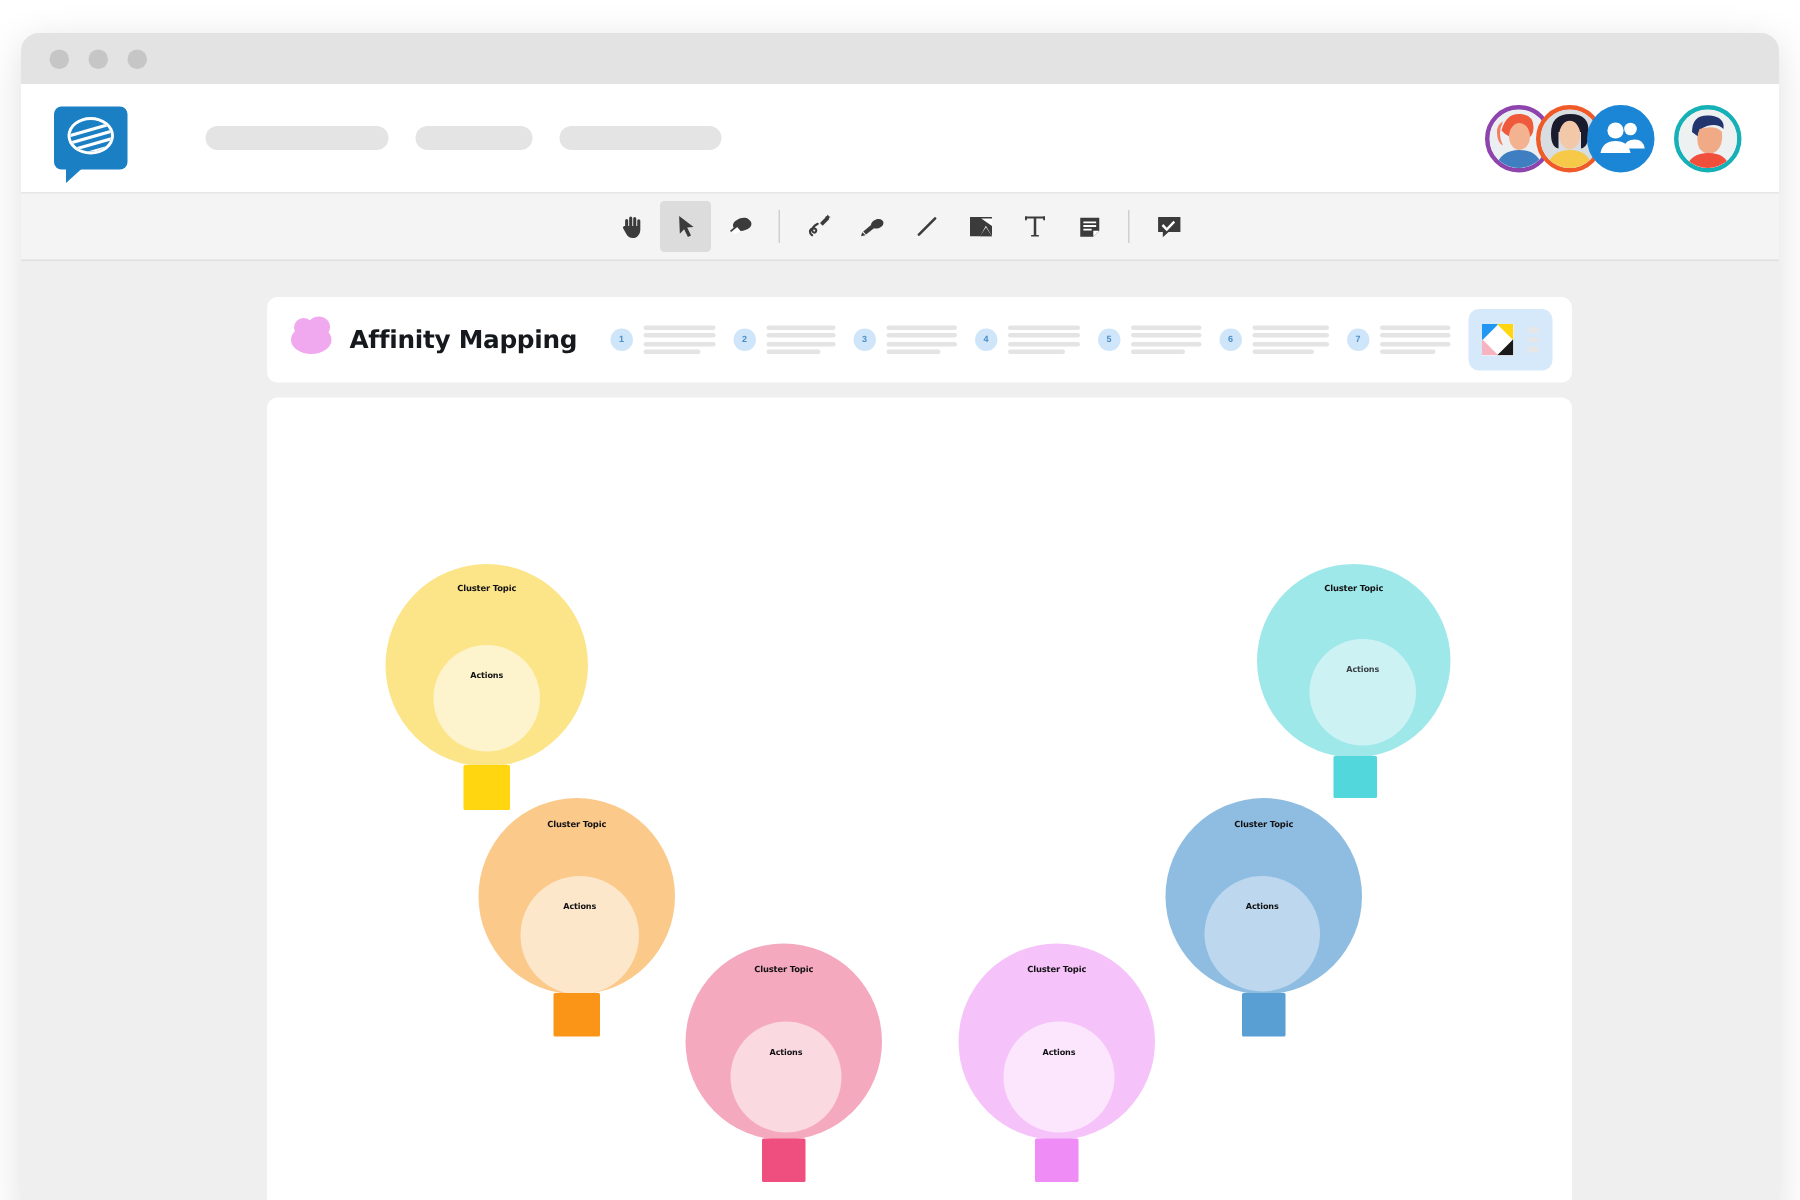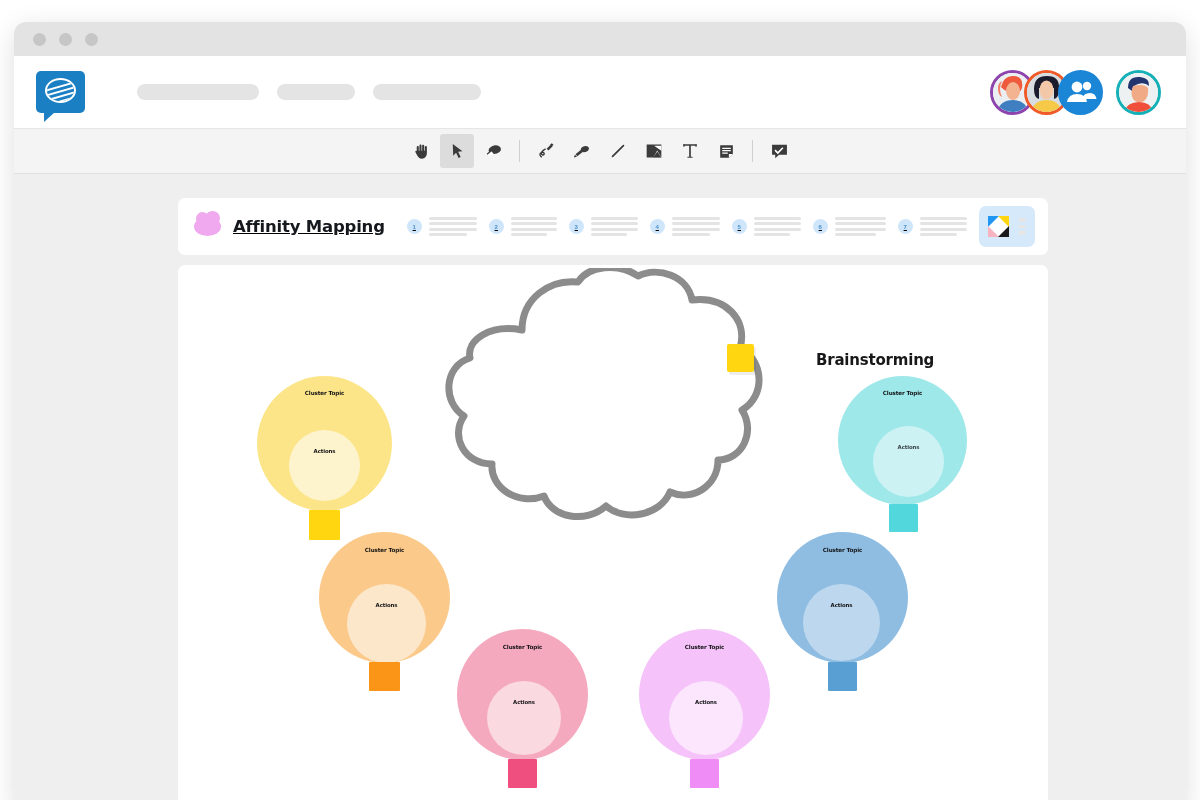--- a/index.html
+++ b/index.html
@@ -129,21 +129,20 @@
 
   .board-header {
     position: absolute;
     left: 164px; top: 24px;
     width: 870px; height: 57px;
     background: #ffffff;
     border-radius: 7px;
     display: flex;
     align-items: center;
     padding: 0 13px 0 16px;
-    text-decoration: underline;
   }
 
   .cloud-chip {
     width: 27px; height: 19px;
     background: #f0a8ee;
     border-radius: 50%;
     position: relative;
     flex: 0 0 auto;
   }
   .cloud-chip::before,
@@ -476,38 +475,20 @@
         <span class="btn-lines">
           <b></b>
             <b></b>
             <b></b>
         </span>
       </div>
     </div>
 
     <div class="board">
 
-      <div class="cloud">
-        <svg width="340" height="290" viewBox="0 0 340 290">
-          <path d="M96 62 C96 30 124 11 152 14 C162 -2 192 -6 212 8
-                   C232 -2 262 8 266 32
-                   C300 28 322 52 314 80
-                   C338 92 340 128 316 142
-                   C330 164 316 192 292 192
-                   C292 218 266 234 244 224
-                   C234 248 198 254 180 238
-                   C160 256 126 250 118 228
-                   C92 238 64 220 66 196
-                   C38 196 24 168 38 148
-                   C16 134 18 98 44 90
-                   C40 72 64 56 96 62 Z" fill="#ffffff" stroke="#8c8c8c" stroke-width="7" stroke-linejoin="round"></path>
-        </svg>
-        <span class="cloud-note"></span>
-        <span class="cloud-label">Brainstorming</span>
-      </div>
 
       <div class="balloon" style="left:79px; top:111px; width:135px; height:165px">
         <span class="outer" style="width:135px;height:135px;background:#fce588"></span>
         <span class="lbl-topic" style="top:14px;font-size:5.6px">Cluster Topic</span>
         <span class="inner" style="left:32px;top:54px;width:71px;height:71px;background:#fdf4cd"></span>
         <span class="lbl-action" style="left:32px;top:72px;width:71px;font-size:5.4px">Actions</span>
         <span class="tail" style="left:52px;top:134px;width:31px;height:30px;background:#ffd60f"></span>
       </div>
 
       <div class="balloon" style="left:141px; top:267px; width:131px; height:162px">

